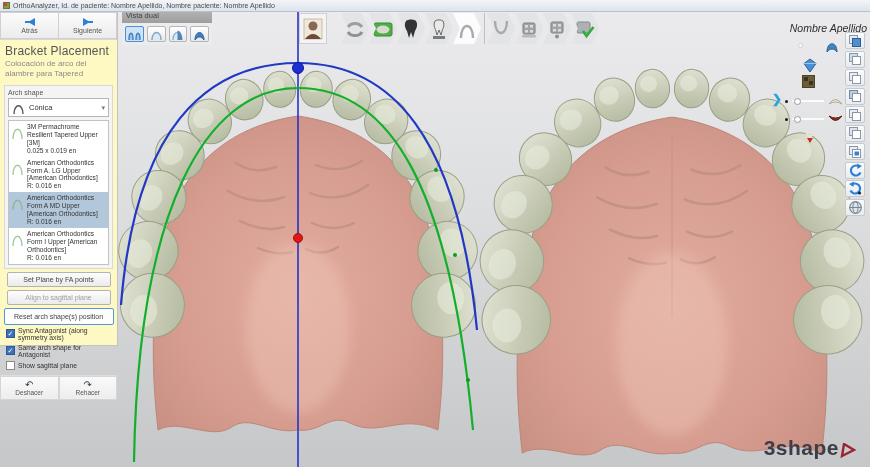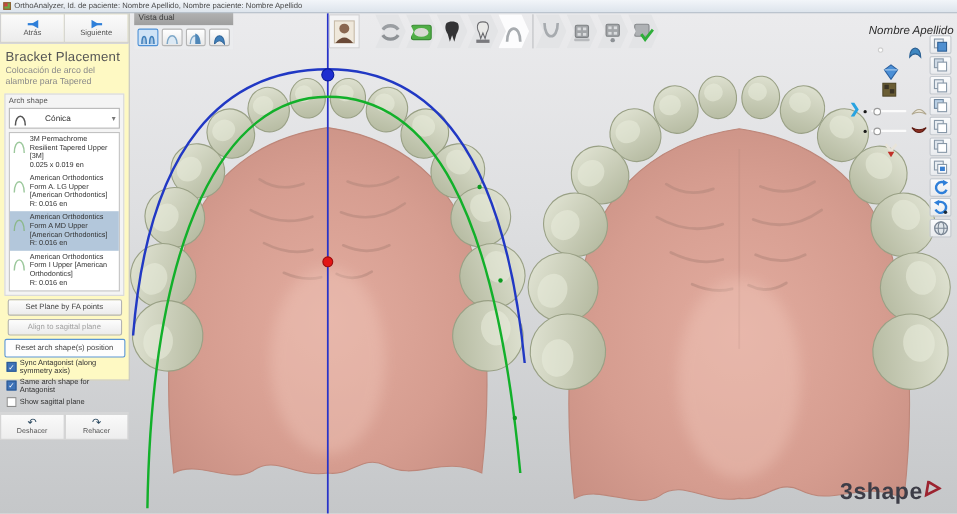--- a/index.html
+++ b/index.html
@@ -29,21 +29,21 @@
     justify-content:center; gap:1px; background:linear-gradient(#fbfbfb,#ececec);
     border:1px solid #d0d0d0; cursor:pointer; }
   .navbtn + .navbtn { border-left:none; }
   .navbtn .lbl { font-size:7px; color:#555; }
   .ph-title { font-size:12px; color:#555; padding:4px 5px 1px 5px; letter-spacing:.2px; }
   .ph-sub { font-size:8px; color:#8a8a8a; padding:0 5px 4px 5px; line-height:1.25; }
   .group { margin:2px 4px; border:1px solid #d8d8d8; background:#f4f4f4; padding:3px; }
   .grouplabel { font-size:7px; color:#555; margin-bottom:2px; }
   .dropdown { height:19px; background:#fff; border:1px solid #b5b5b5; display:flex;
     align-items:center; gap:4px; padding:0 3px; cursor:pointer; }
-  .dropdown .ddtext { flex:1; font-size:7.5px; color:#333;margin-left:12px; }
+  .dropdown .ddtext { flex:1; font-size:7.5px; color:#333; }
   .dropdown .chev { font-size:7px; color:#777; }
   .wirelist { background:#fff; border:1px solid #c2c2c2; margin-top:3px; }
   .wireitem { display:flex; gap:3px; padding:2px 2px; cursor:pointer; align-items:flex-start; }
   .wireitem.selected { background:#b3c7db; }
   .wireitem .witext { flex:1; line-height:1.2; color:#333; font-size:6.6px; }
   .wireitem .wsize { color:#333; }
   .actbtn { display:block; width:104px; margin:3px auto 0 auto; height:15px;
     background:linear-gradient(#fdfdfd,#ebebeb); border:1px solid #b3b3b3; border-radius:2px;
     font-size:7px; color:#444; font-family:inherit; cursor:pointer; }
   .actbtn.disabled { color:#a0a0a0; }
@@ -93,21 +93,21 @@
   .mini-dot { position:absolute; width:3px; height:3px; border-radius:50%; background:#1a1a1a; }
   .whitedot { position:absolute; width:5px; height:5px; border-radius:50%; background:#fdfdfd;
     border:1px solid #cfcfcf; }
   .viewcol { position:absolute; left:845px; top:32px; width:22px; z-index:30; }
   .viewbtn { width:20px; height:17px; margin-bottom:1.5px; background:linear-gradient(#fafbfc,#e9ebee);
     border:1px solid #c5cad0; border-radius:2px; display:flex; align-items:center;
     justify-content:center; cursor:pointer; }
 
   
   .logo { position:absolute; right:14px; bottom:8px; z-index:20; display:flex;
-    align-items:flex-start; gap:1px; }
+    align-items:flex-end; gap:1px; }
   .logo .txt { font-size:21px; font-weight:bold; color:#3d3d47; letter-spacing:.5px;
     line-height:22px; }
 </style>
 </head>
 <body>
 
 <div id="app">
 
   <div class="titlebar">
     <div class="appicon"></div>

